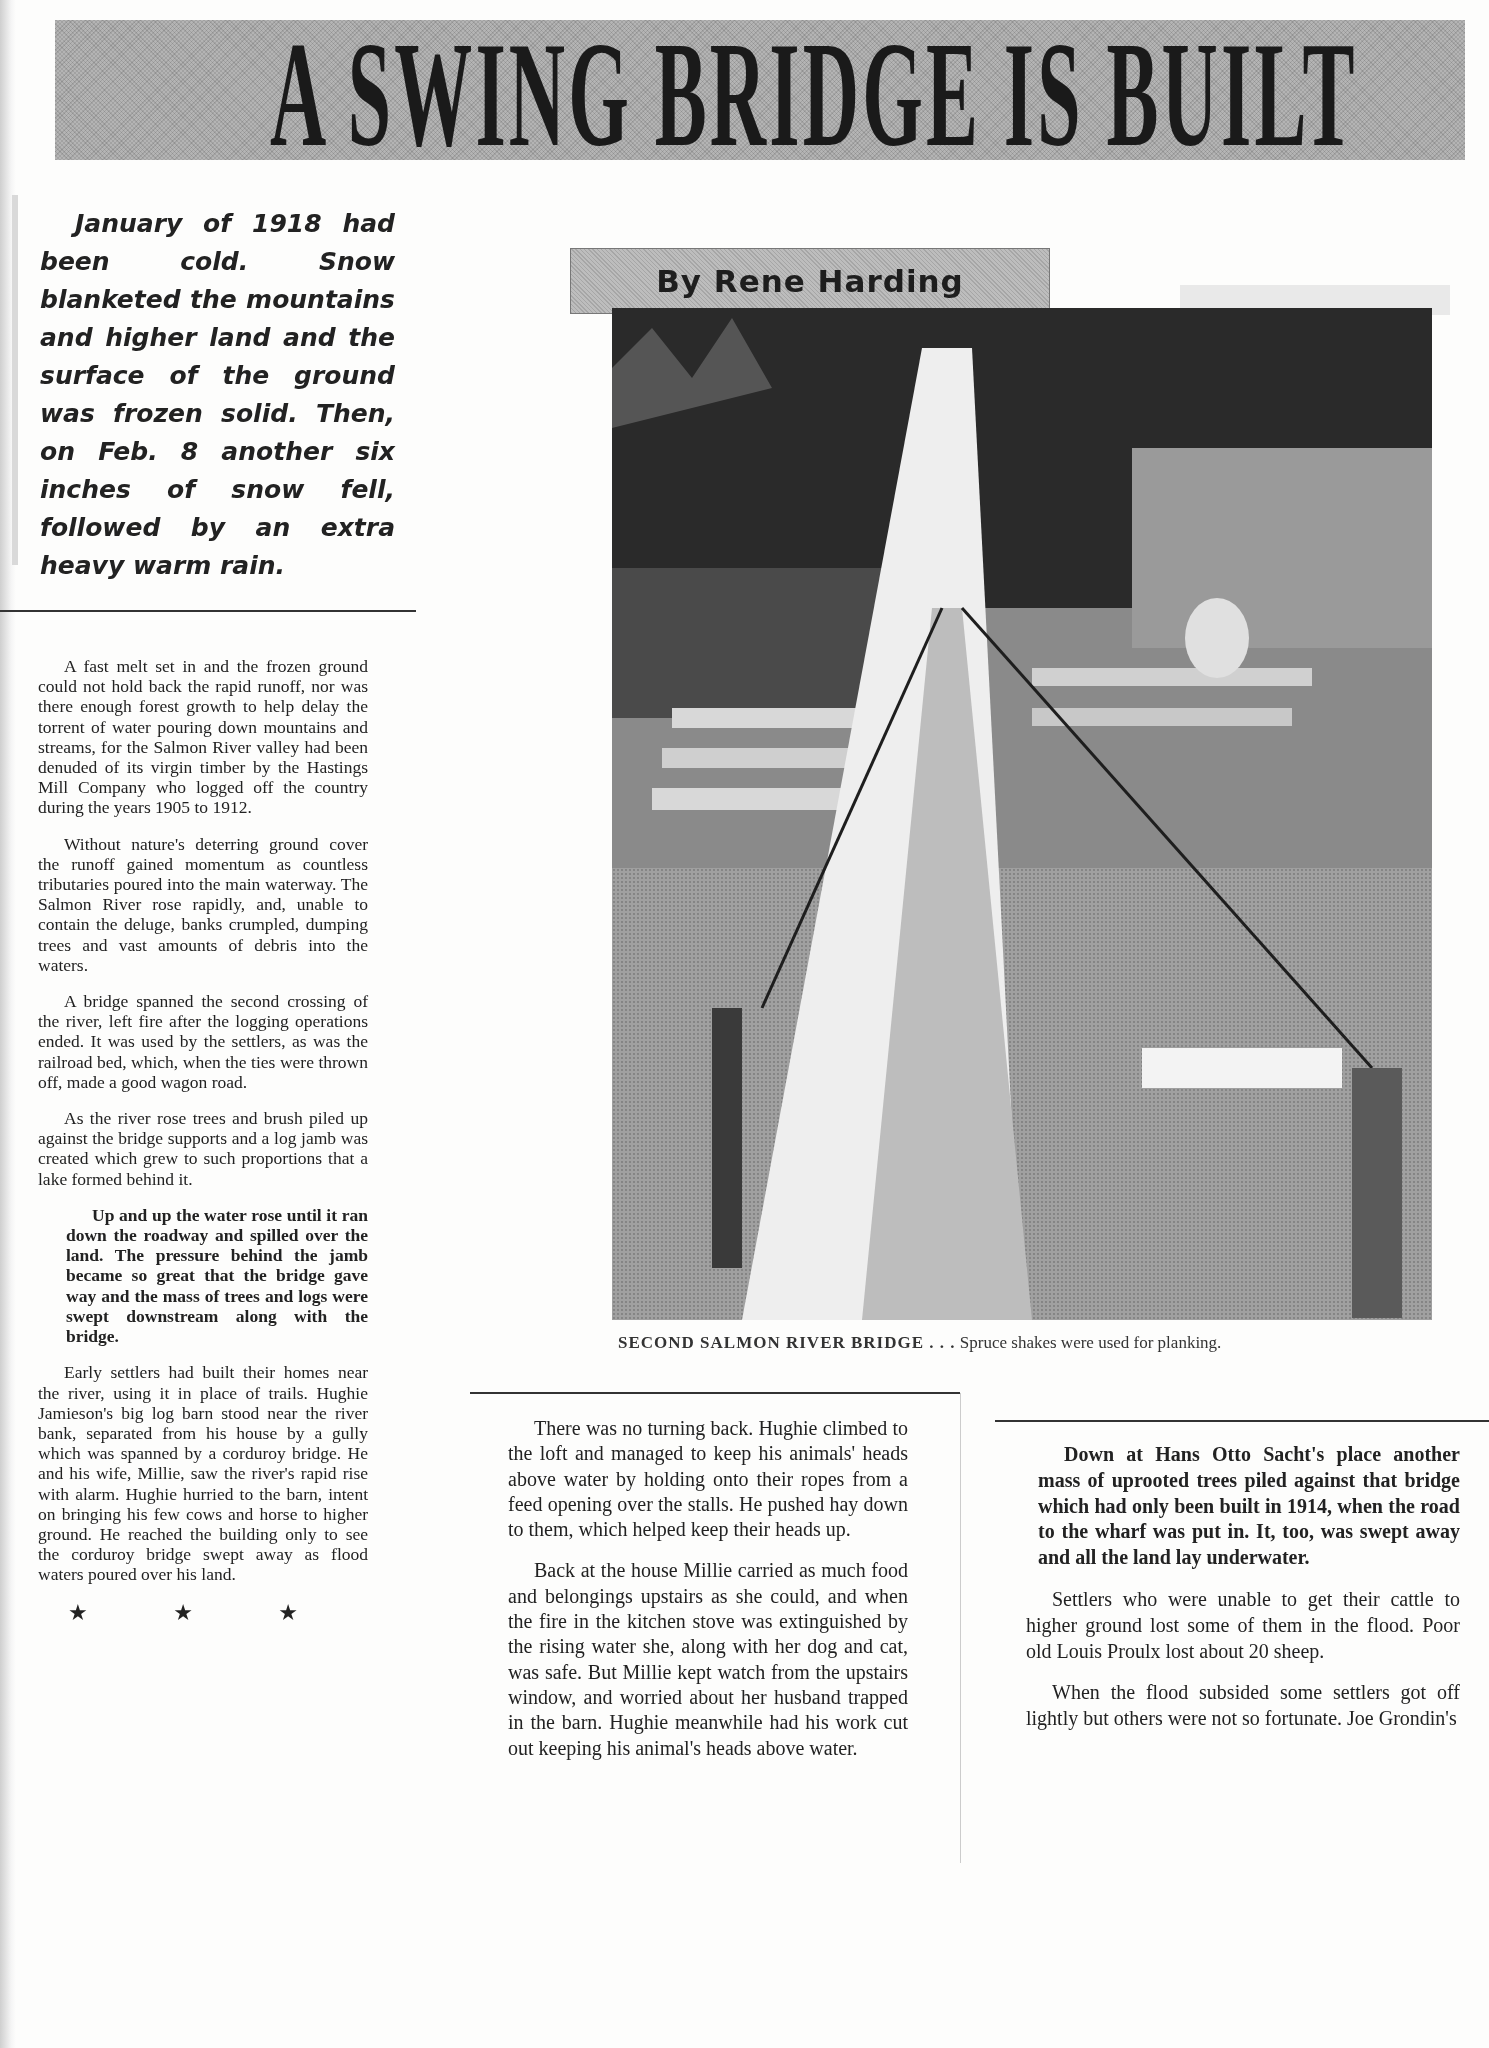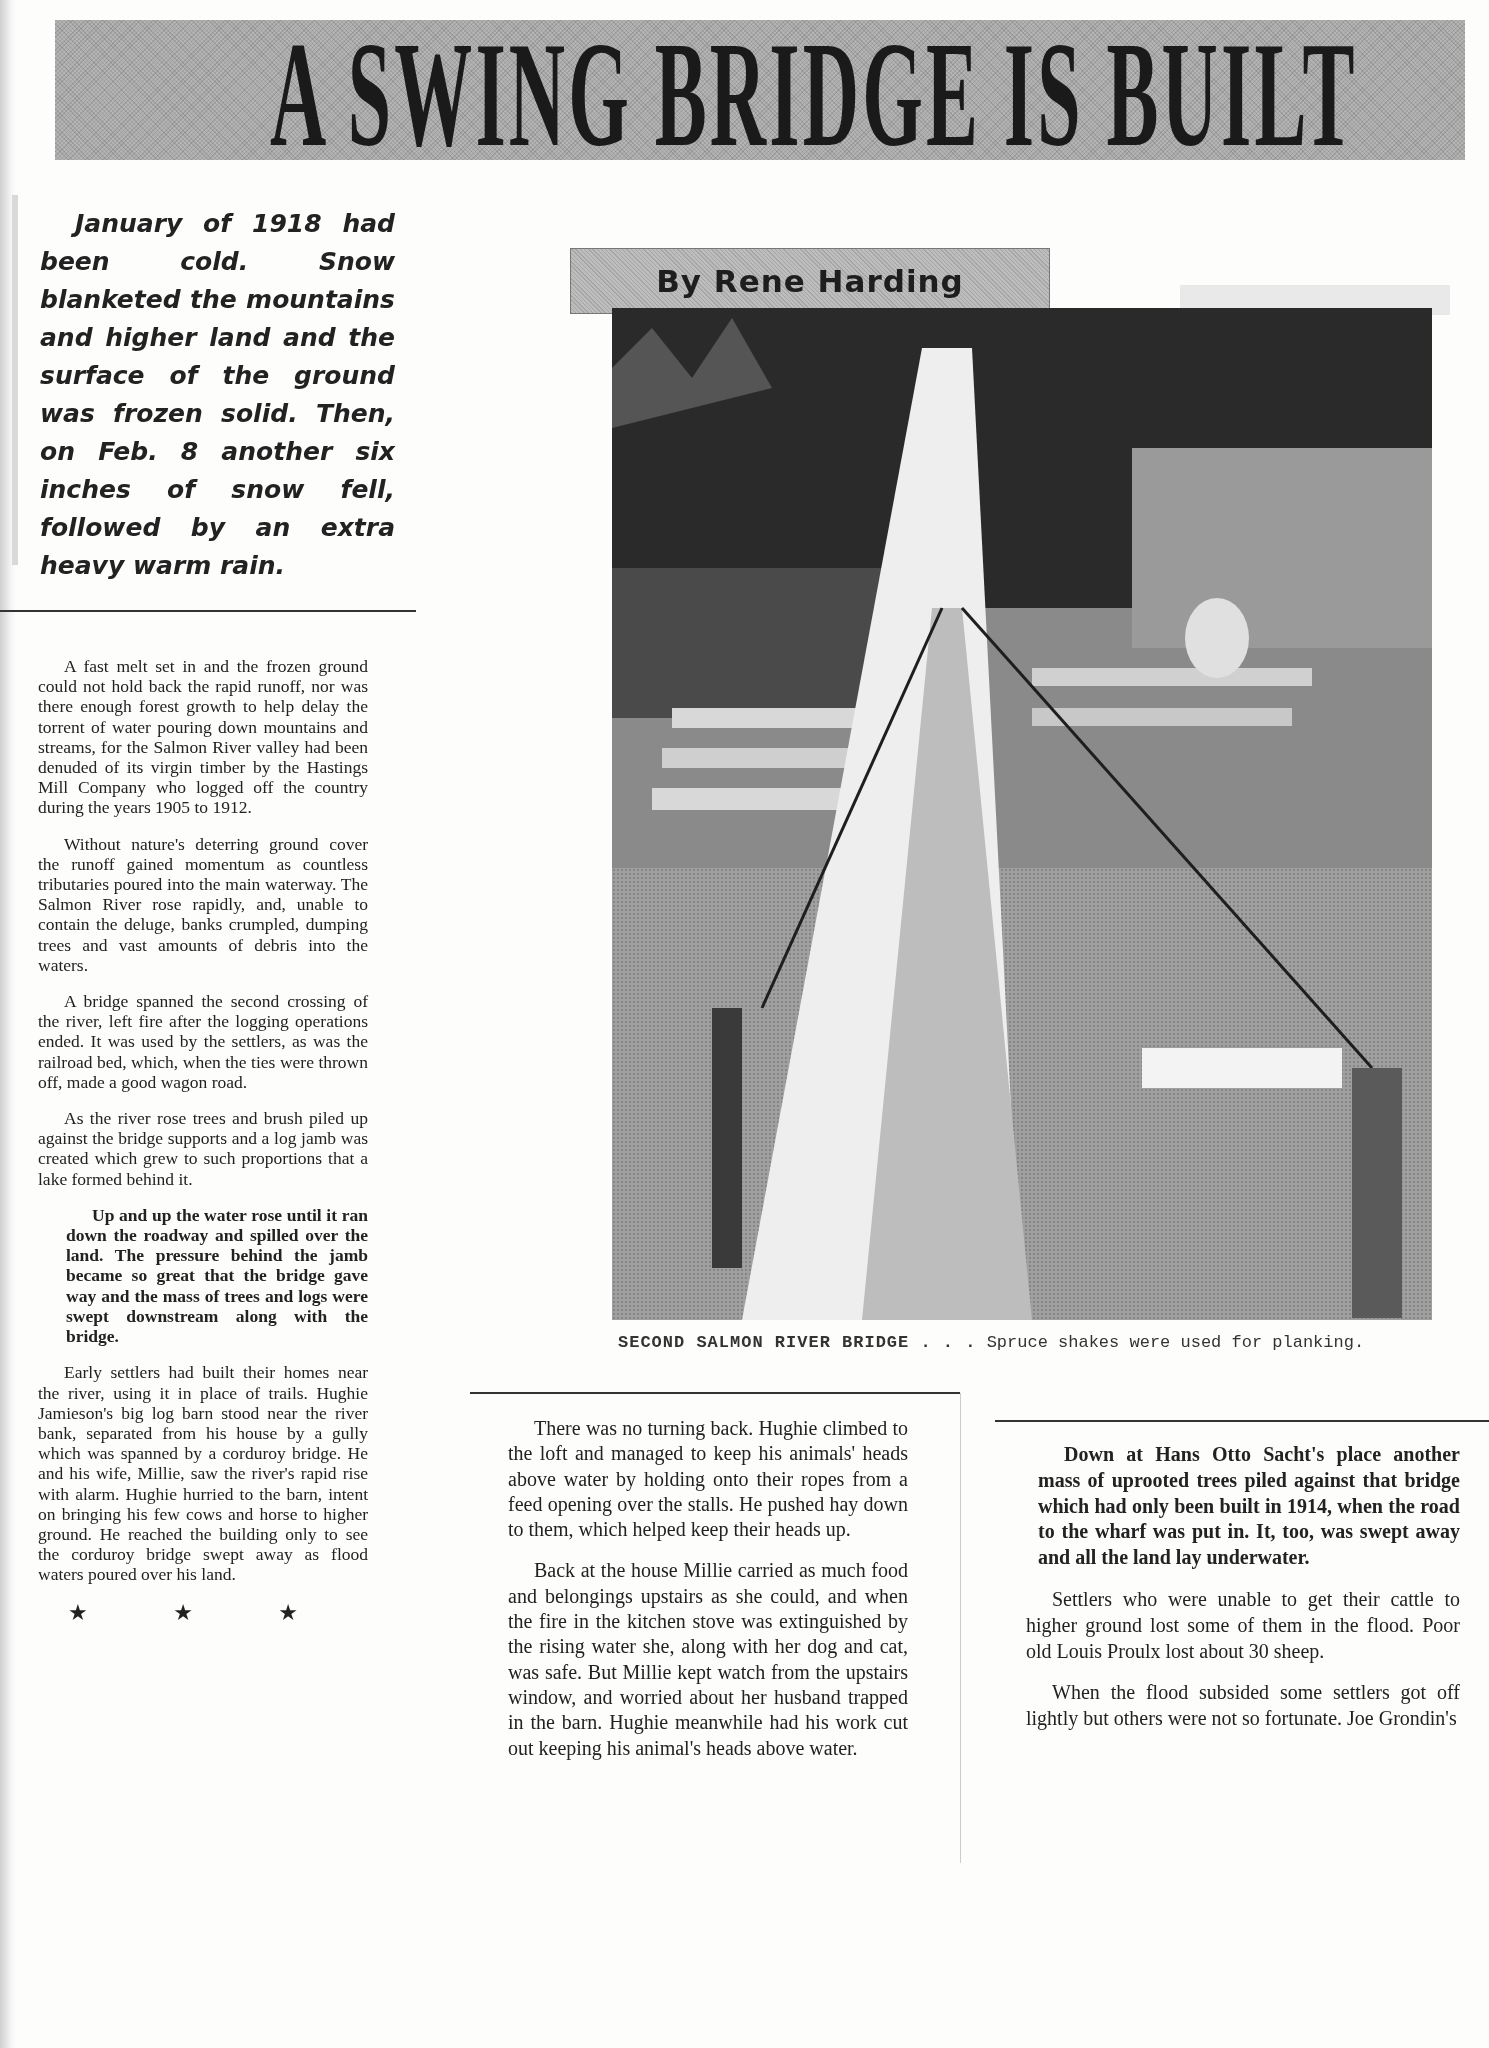--- a/index.html
+++ b/index.html
@@ -51,21 +51,21 @@
   .photo-bg {
     position:absolute; left:1180px; top:285px; width:270px; height:30px; background:#e9e9e9;
   }
   .photo {
     position:absolute; left:612px; top:308px; width:820px; height:1012px;
     background:#777; overflow:hidden;
   }
   .photo svg { width:100%; height:100%; display:block; }
   .caption {
     position:absolute; left:618px; top:1333px; width:840px;
-    font-size:17px; color:#333; white-space:nowrap;font-family:Liberation Mono, monospace;
+    font-size:17px; color:#333; white-space:nowrap;
   }
   .caption .cap-head { font-weight:bold; letter-spacing:1px; }
   .col {
     position:absolute; font-size:17.5px; line-height:20.2px; color:#222; text-align:justify;
   }
   .col p { margin:16px; text-indent:26px; }
   .col p.bold { font-weight:bold; }
   .col-left { left:22px; top:640px; width:362px; }
   .col-mid { left:492px; top:1400px; width:432px; font-size:20px; line-height:25.3px; }
   .col-right { left:1010px; top:1416px; width:466px; font-size:20px; line-height:25.8px; }
@@ -141,15 +141,15 @@
 <div class="rule" style="left:470px;top:1392px;width:490px;"></div>
 <div class="mid-box-right"></div>
 <div class="col col-mid">
   <p>There was no turning back. Hughie climbed to the loft and managed to keep his animals' heads above water by holding onto their ropes from a feed opening over the stalls. He pushed hay down to them, which helped keep their heads up.</p>
   <p>Back at the house Millie carried as much food and belongings upstairs as she could, and when the fire in the kitchen stove was extinguished by the rising water she, along with her dog and cat, was safe. But Millie kept watch from the upstairs window, and worried about her husband trapped in the barn. Hughie meanwhile had his work cut out keeping his animal's heads above water.</p>
 </div>
 
 <div class="rule" style="left:995px;top:1420px;width:494px;"></div>
 <div class="col col-right" style="top:1426px;">
   <p class="bold" style="padding-left:12px;">Down at Hans Otto Sacht's place another mass of uprooted trees piled against that bridge which had only been built in 1914, when the road to the wharf was put in. It, too, was swept away and all the land lay underwater.</p>
-  <p>Settlers who were unable to get their cattle to higher ground lost some of them in the flood. Poor old Louis Proulx lost about 30 sheep.</p>
+  <p>Settlers who were unable to get their cattle to higher ground lost some of them in the flood. Poor old Louis Proulx lost about 20 sheep.</p>
   <p>When the flood subsided some settlers got off lightly but others were not so fortunate. Joe Grondin's</p>
 </div>
 
 </body></html>

